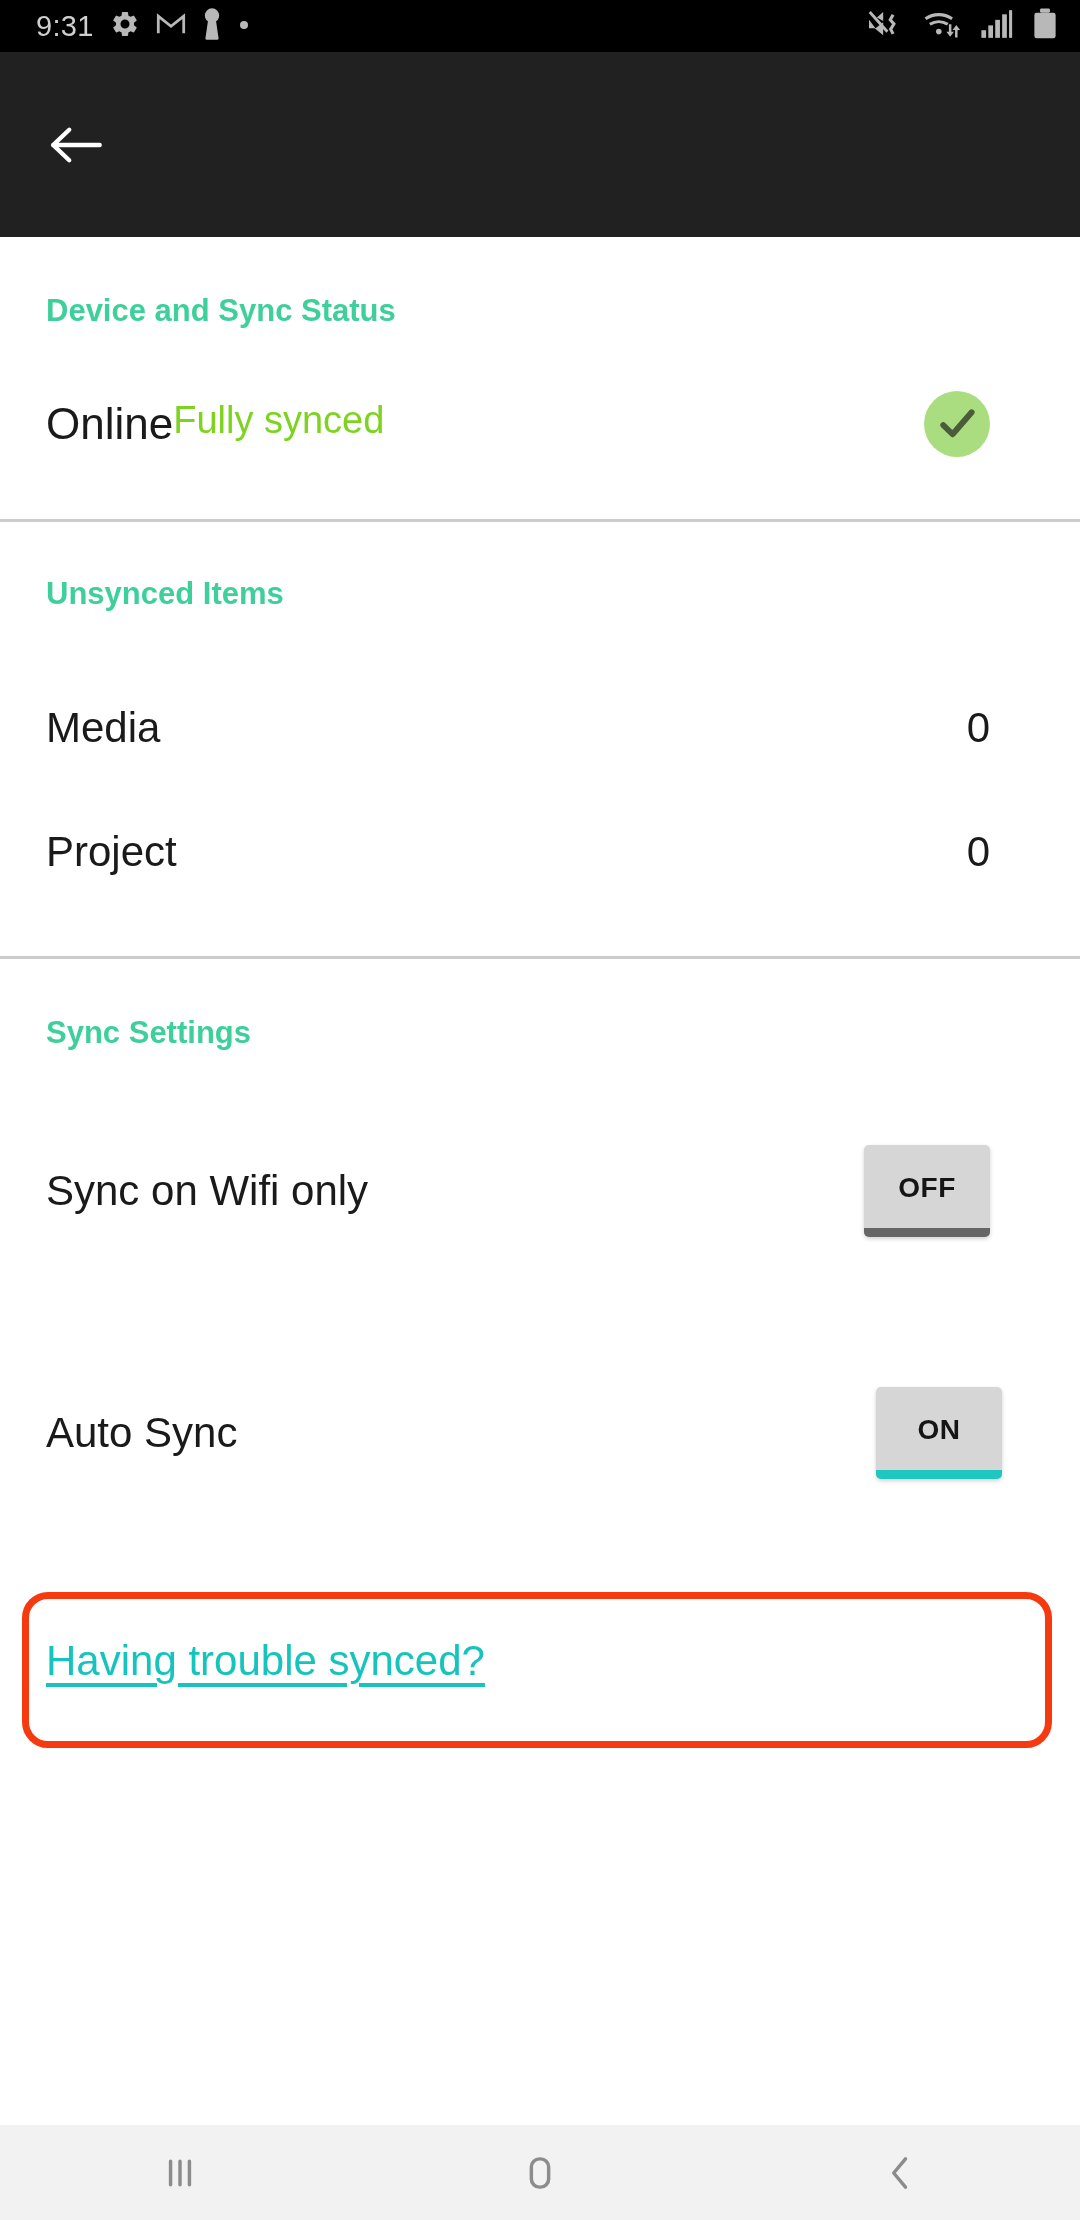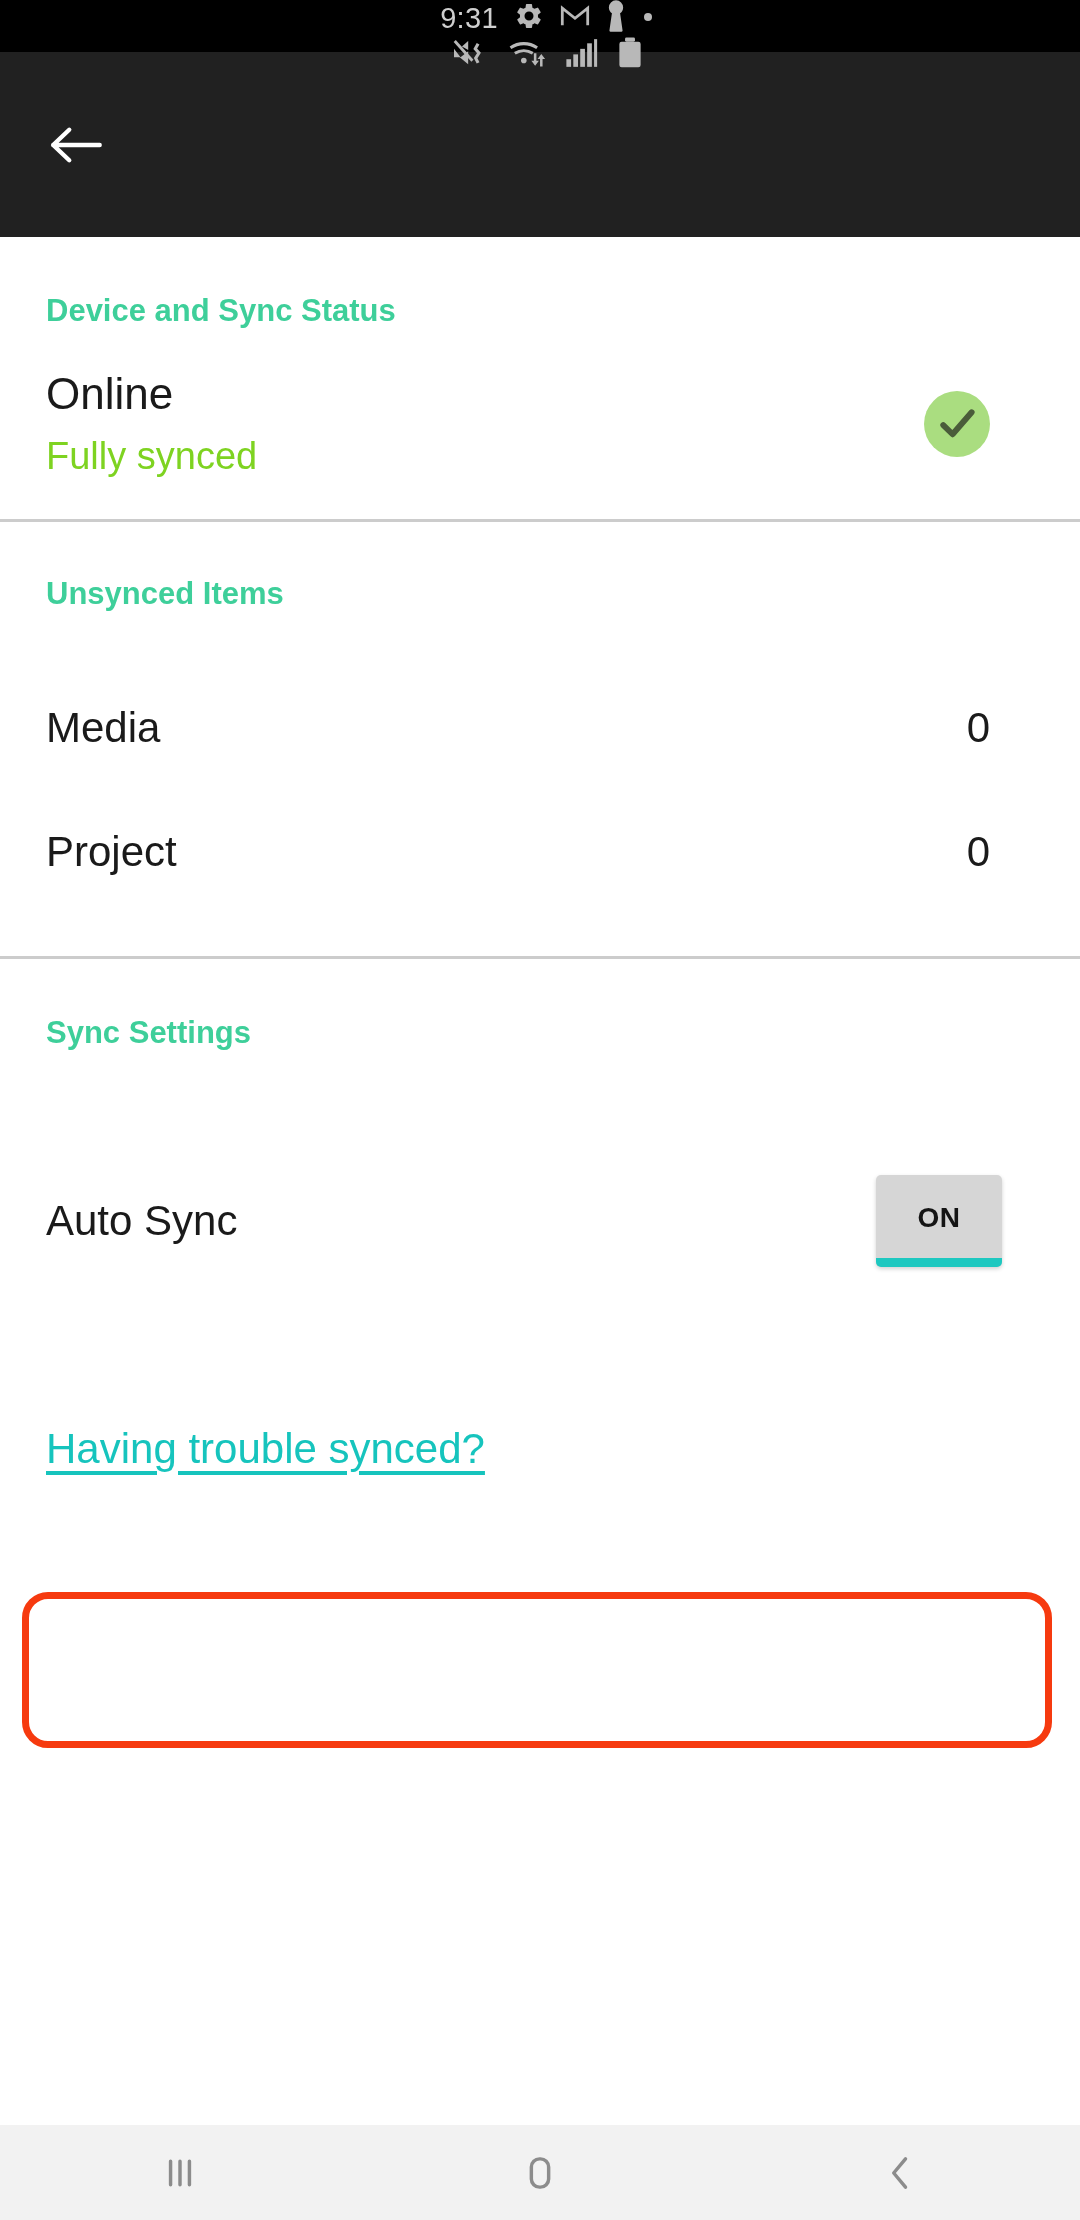--- a/index.html
+++ b/index.html
@@ -15,21 +15,20 @@
 
   
   #status-bar {
     height: 52px;
     background: #000000;
     display: flex;
     align-items: center;
     justify-content: space-between;
     padding: 0 22px 0 36px;
     box-sizing: border-box;
-    flex-direction: column;
   }
   .sb-left { display: flex; align-items: center; gap: 16px; }
   .sb-right { display: flex; align-items: center; gap: 16px; }
   #status-time {
     color: #cfcfcf;
     font-size: 29px;
     letter-spacing: 0.3px;
     font-family: "Liberation Sans", sans-serif;
   }
   .sb-icon { display: block; }
@@ -88,21 +87,21 @@
   .row-value {
     color: #1a1a1a;
     font-size: 42px;
   }
 
   
   #online-row {
     height: 190px;
     align-items: center;
   }
-  #online-texts { display: flex; flex-direction: column; gap: 20px; }
+  #online-texts { display: flex; flex-direction: row; gap: 0; }
   #online-title { color: #1a1a1a; font-size: 44px; line-height: 1.05; }
   #online-subtitle { color: #7ed321; font-size: 38px; line-height: 1.05; }
   #sync-check-badge {
     width: 66px; height: 66px;
     border-radius: 50%;
     background: #aadd80;
     display: flex; align-items: center; justify-content: center;
     margin-right: 44px;
   }
 
@@ -290,20 +289,27 @@
 
   <div class="row count-row">
     <span class="row-label">Project</span>
     <span class="row-value" style="margin-right:44px;">0</span>
   </div>
 
   <div class="divider" style="margin-top:42px;"></div>
 
   <div class="section-header" style="padding-top:56px;">Sync Settings</div>
 
+  <div class="row setting-row" style="margin-top:68px;">
+    <span class="row-label">Sync on Wifi only</span>
+    <div class="toggle-btn" style="margin-right:44px;">
+      <span class="tlabel">OFF</span>
+      <span class="tbar tbar-off"></span>
+    </div>
+  </div>
 
   <div class="row setting-row" style="margin-top:98px;">
     <span class="row-label">Auto Sync</span>
     <div class="toggle-btn" style="margin-right:32px;">
       <span class="tlabel">ON</span>
       <span class="tbar tbar-on"></span>
     </div>
   </div>
 
   <div id="auto-sync-highlight"></div>

